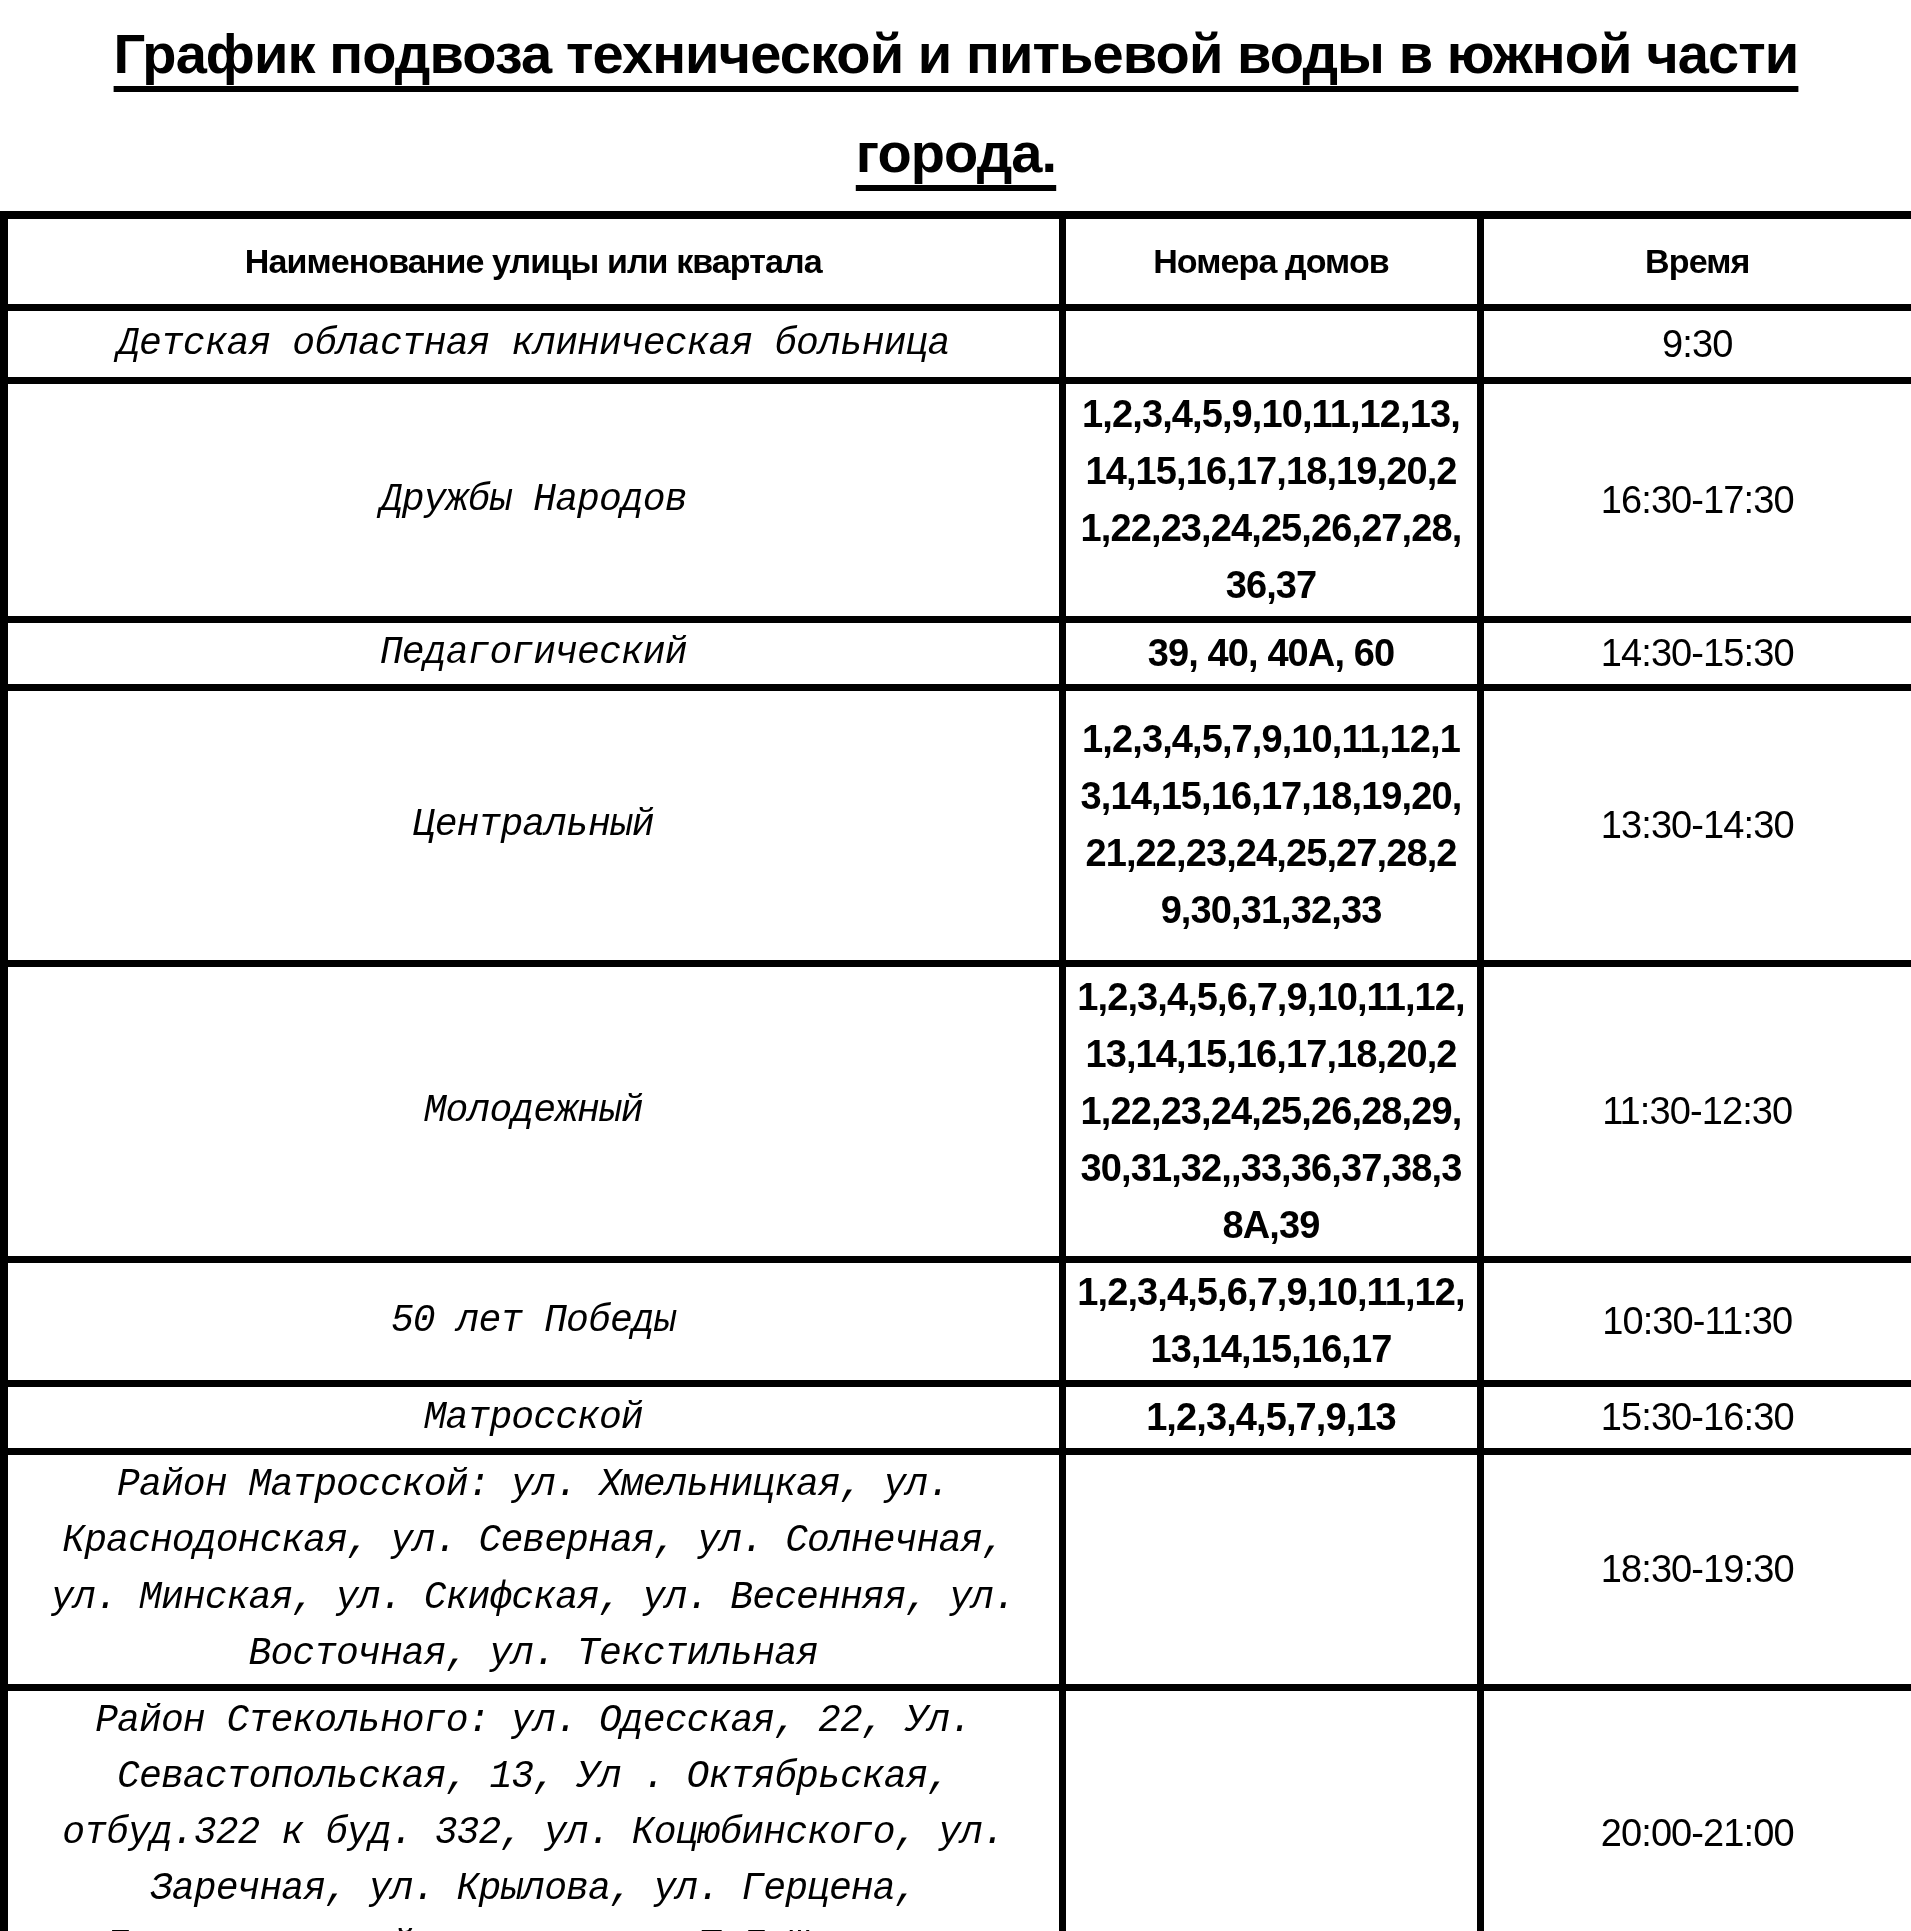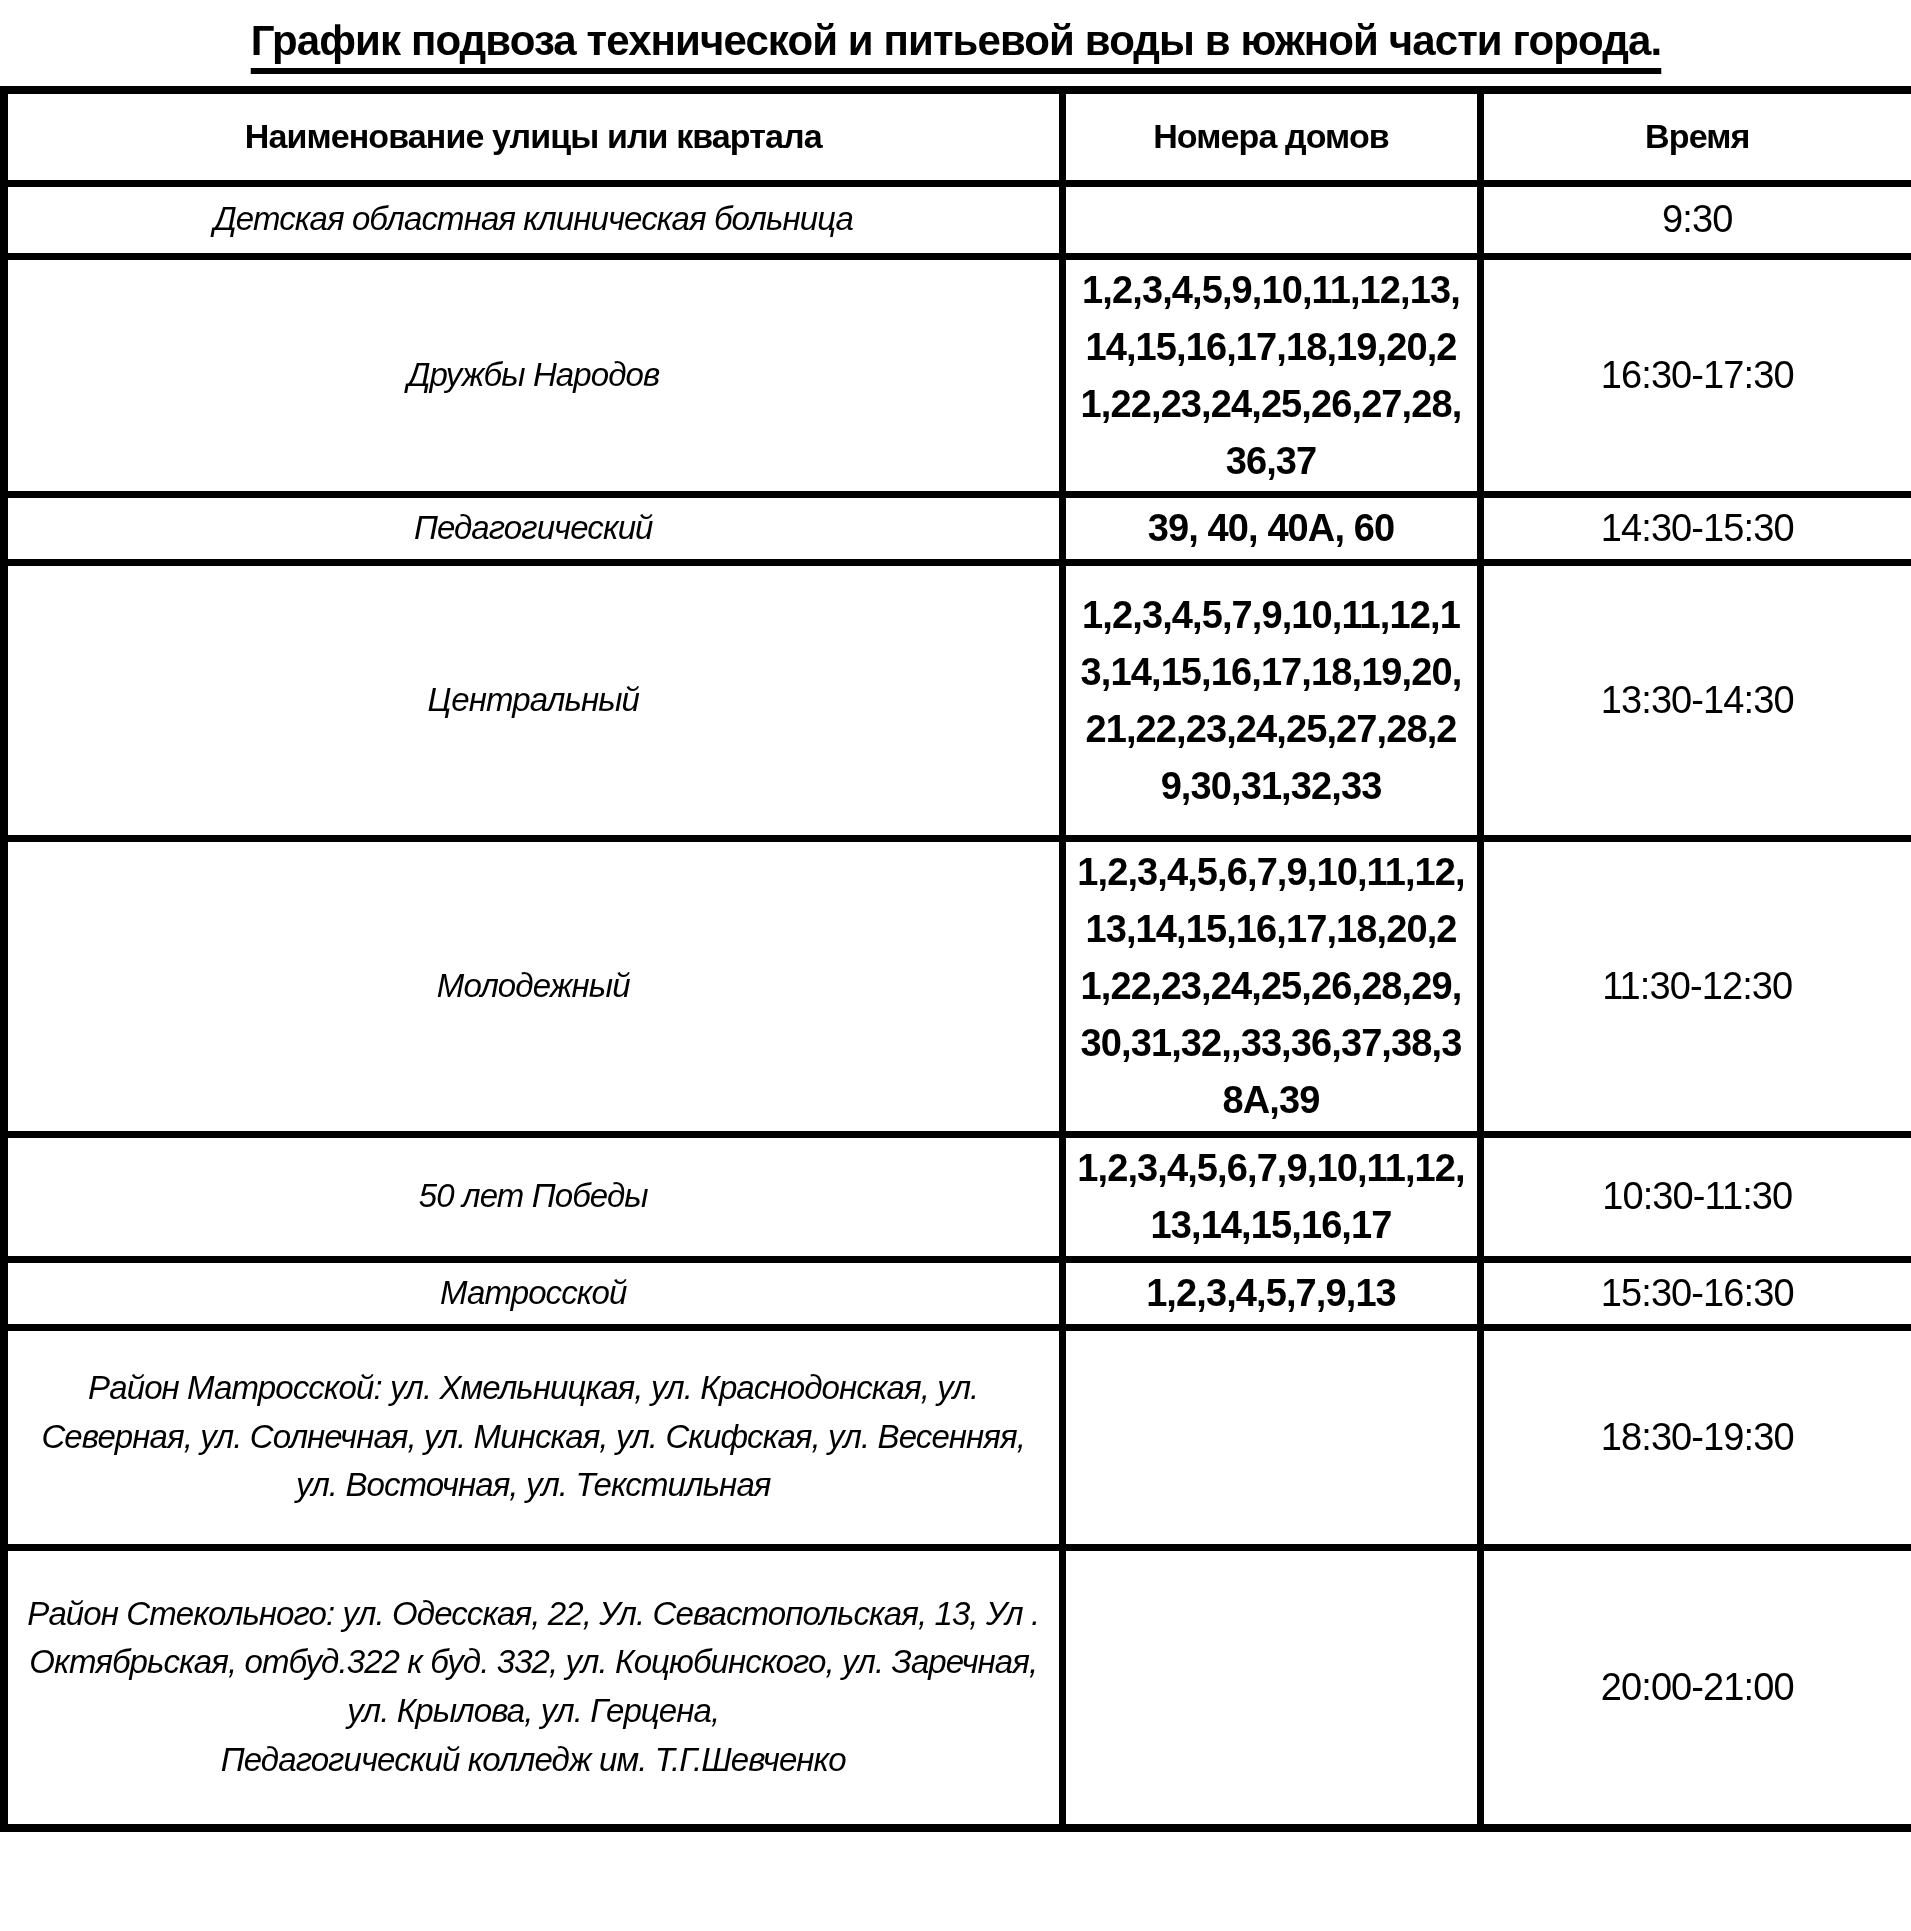--- a/index.html
+++ b/index.html
@@ -7,21 +7,21 @@
     padding: 0;
     background: #ffffff;
     color: #000000;
     font-family: "Liberation Sans", "DejaVu Sans", sans-serif;
   }
   body {
     width: 1912px;
   }
   .page-title {
     margin: 3.8px 66px 7.6px 66px;
-    font-size: 42px;
+    font-size: 56px;
     font-weight: bold;
     text-align: center;
     line-height: 1.78;
     text-decoration: underline;
     text-decoration-thickness: 5.7px;
     text-underline-offset: 13.2px;
     letter-spacing: -0.9px;
   }
   table.schedule {
     width: 1912px;
@@ -38,25 +38,26 @@
     vertical-align: middle;
     padding: 1.9px 11.4px;
     overflow: hidden;
   }
   th {
     font-size: 34px;
     font-weight: bold;
     letter-spacing: -0.9px;
   }
   td.street {
-    font-size: 33px;
+    font-size: 38px;
     font-style: italic;
     line-height: 1.48;
     letter-spacing: -0.9px;
     white-space: pre-line;
+    font-family: Liberation Mono, monospace;
   }
   td.houses {
     font-size: 38px;
     line-height: 1.5;
     word-break: break-all;
     letter-spacing: -0.9px;
     font-weight: bold;
   }
   td.time {
     font-size: 38px;

